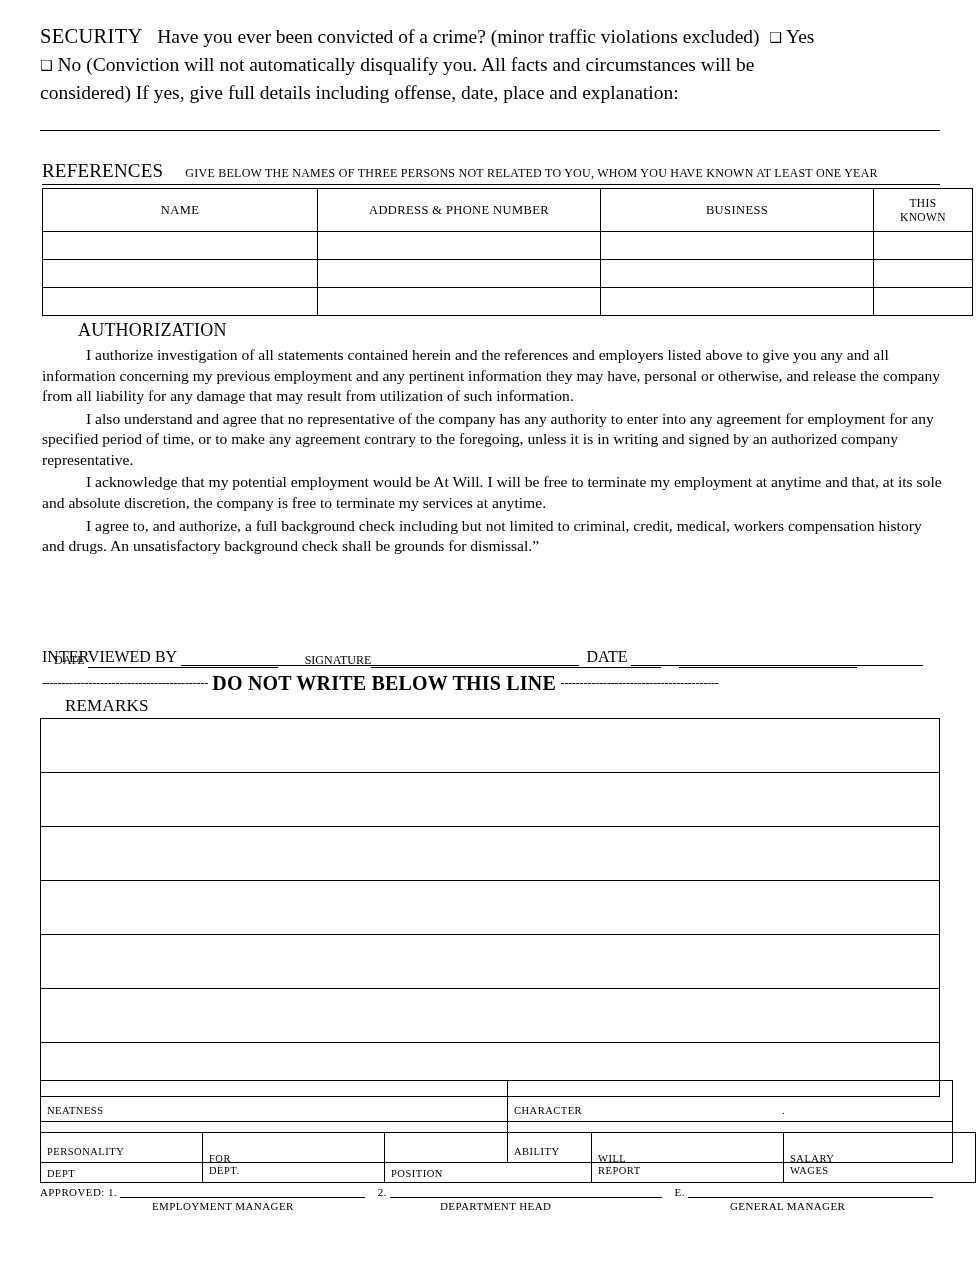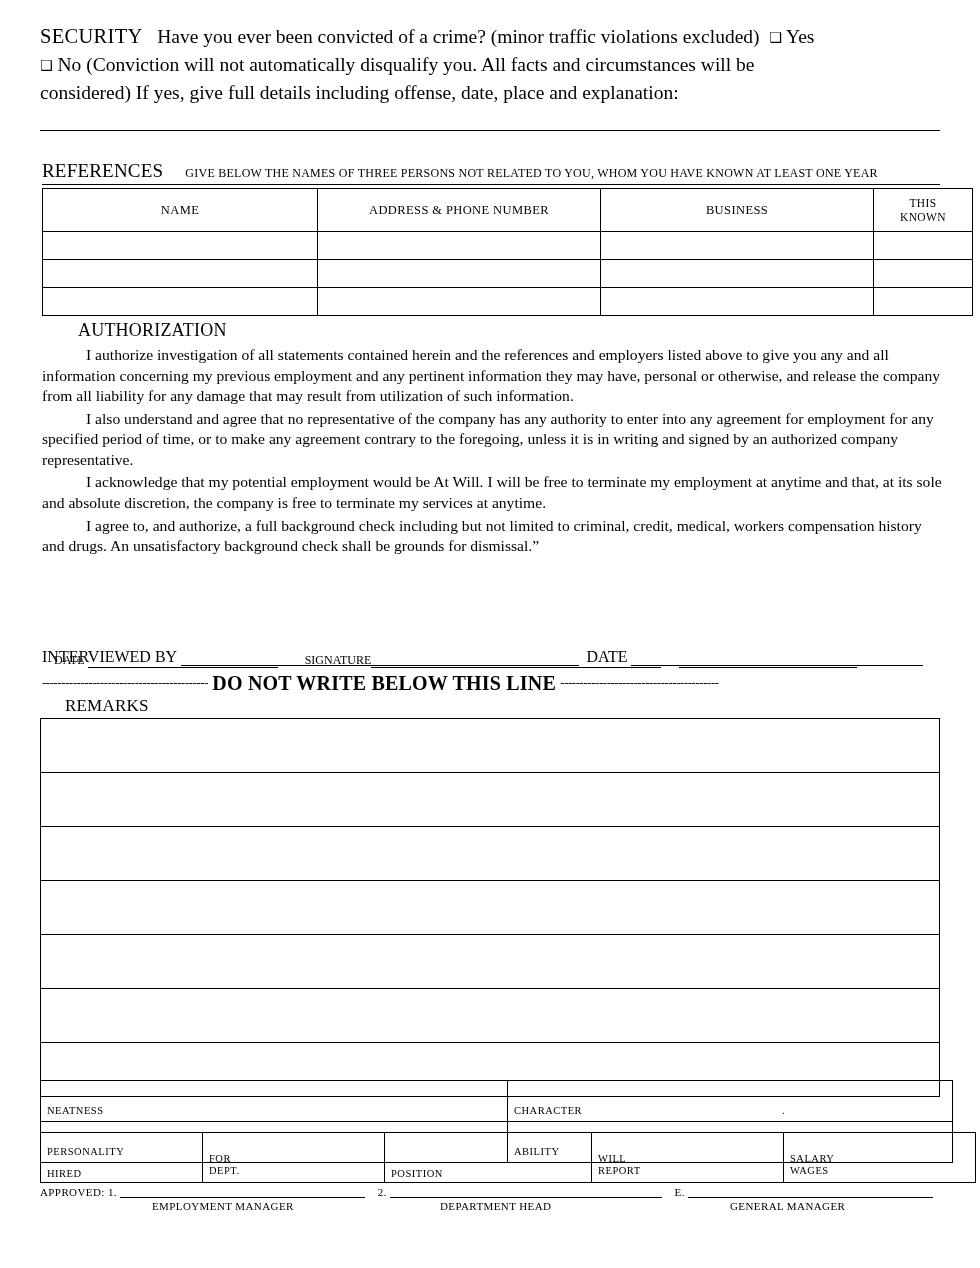--- a/index.html
+++ b/index.html
@@ -364,21 +364,21 @@
     <tr>
       <td><span>PERSONALITY</span></td>
       <td><span>ABILITY</span></td>
     </tr>
   </tbody>
     </table>
 
   <table class="ratings" style="top:1132px">
     <tbody>
         <tr>
-      <td class="tall" style="width:155px"><span>HIRED</span></td>
+      <td class="tall" style="width:155px"><span>DEPT</span></td>
       <td class="tall" style="width:175px;vertical-align:middle">
         <div class="lbl-2">
           <span>FOR</span><br>
           <span>DEPT.</span>
         </div>
       </td>
       <td class="tall" style="width:200px"><span>POSITION</span></td>
       <td class="tall" style="width:185px;vertical-align:middle">
         <div class="lbl-2">
           <span>WILL</span><br>

